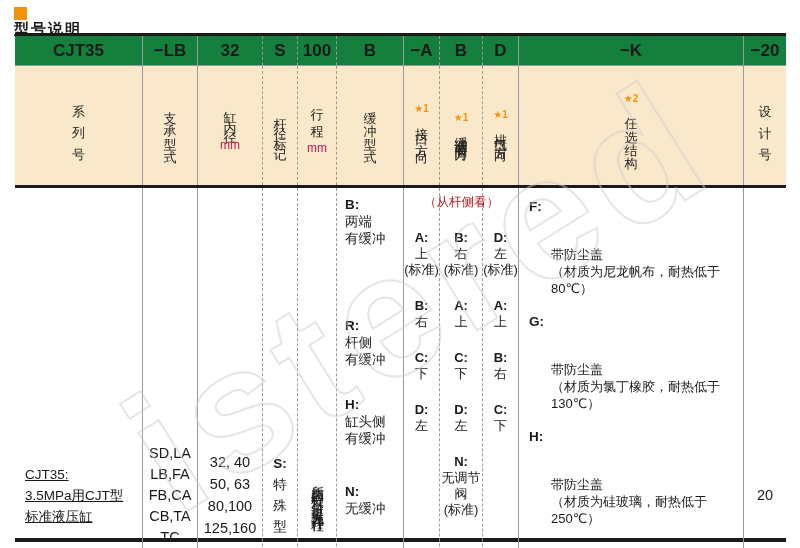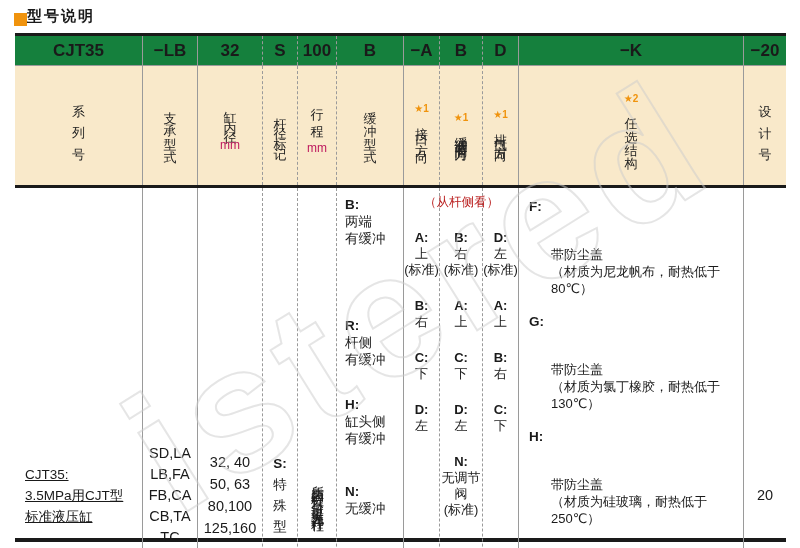--- a/index.html
+++ b/index.html
@@ -7,21 +7,21 @@
   body {
     position:relative;
     background:#ffffff;
     font-family:"Liberation Sans","DejaVu Sans",sans-serif;
     color:#1a1a1a;
     overflow:hidden;
   }
   
   .title-row{
     position:absolute; left:14px; top:7px;
-    display:flex; align-items:flex-end; 
+    display:flex; align-items:flex-start; flex-direction:column;
   }
   .title-square{ width:13px; height:13px; background:#F0930D; }
   .title-text{ font-size:15px; font-weight:700; letter-spacing:2px; }
 
   
   .model-table{
     position:absolute; left:15px; top:33px; width:771px;
     border-top:3px solid #1a1a1a;
     border-bottom:4px solid #1a1a1a;
     background:#fff;

